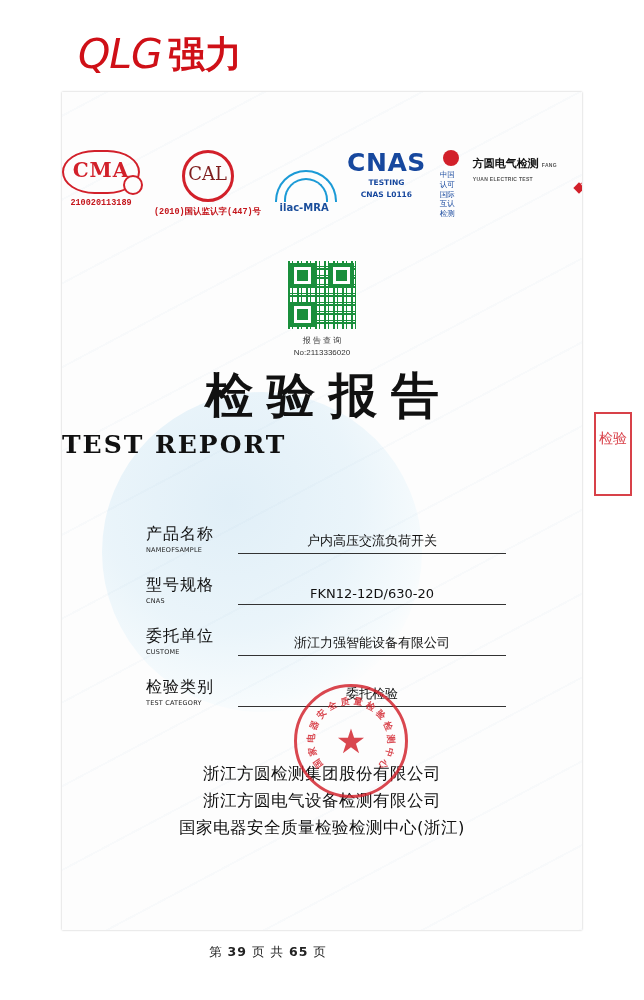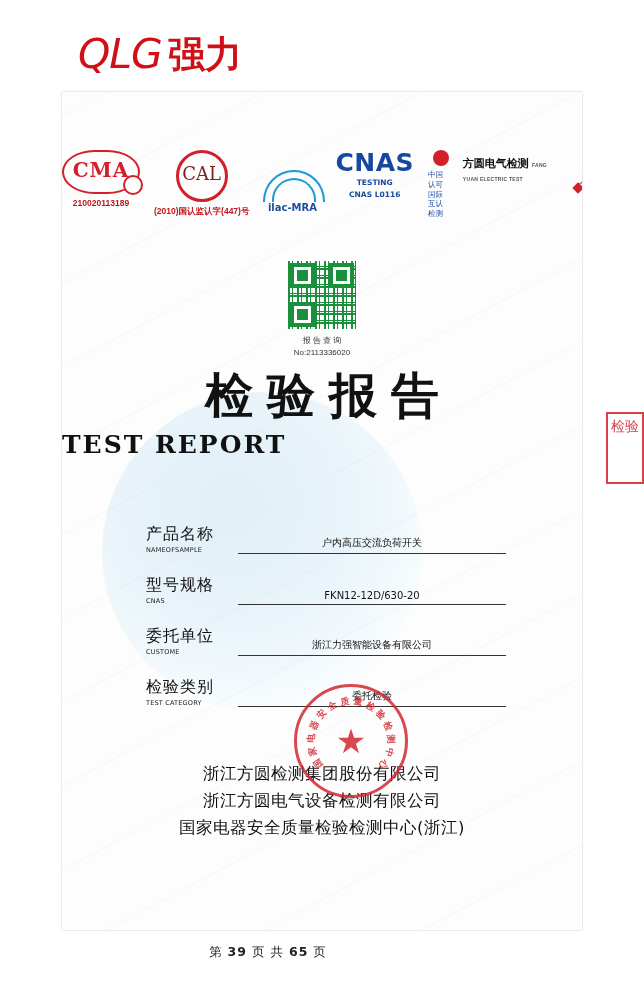--- a/index.html
+++ b/index.html
@@ -114,21 +114,21 @@
     border: 2.6px solid #d2202a;
     border-radius: 50%;
     background: #fdfdfd;
   }
   .logo-caption {
     font-size: 8.5px;
     color: #c4161c;
     font-weight: bold;
     margin-top: 4px;
     white-space: nowrap;
-    font-family: Liberation Sans, sans-serif;
+    font-family: Liberation Mono, monospace;
   }
   .cal-mark {
     width: 46px; height: 46px;
     border: 3px solid #d2202a;
     border-radius: 50%;
     color: #7f1d1d;
     font-family: "DejaVu Serif", serif;
     font-weight: normal;
     font-size: 18px;
     line-height: 42px;
@@ -325,21 +325,21 @@
     font-size: 6.5px;
     color: #222;
     letter-spacing: 0.2px;
     margin-top: 1px;
     font-family: "DejaVu Sans", sans-serif;
   }
   .field-value {
     flex: 1 1 auto;
     border-bottom: 1px solid #333;
     text-align: center;
-    font-size: 10px;
+    font-size: 13px;
     color: #111;
     padding-bottom: 3px;
     font-family: "DejaVu Sans", sans-serif;
   }
 
   
   .seal {
     position: absolute;
     left: 232px;
     top: 592px;
@@ -384,30 +384,30 @@
   .issuer div {
     font-size: 16.5px;
     color: #111;
     line-height: 1.65;
     letter-spacing: 0.5px;
   }
 
   
   .side-stamp {
     position: absolute;
-    right: 0;
+    right: 12px;
     top: 412px;
     width: 34px;
     height: 64px;
     border: 2px solid #d2202a;
     color: #d2202a;
     font-size: 14px;
     line-height: 1.15;
     text-align: center;
-    padding-top: 4px;
+    padding-top: 16px;
     opacity: 0.85;
     overflow: hidden;
     background: rgba(255,255,255,0.4);
     z-index: 7;
   }
 
   
   .footer {
     position: absolute;
     left: 8px;

